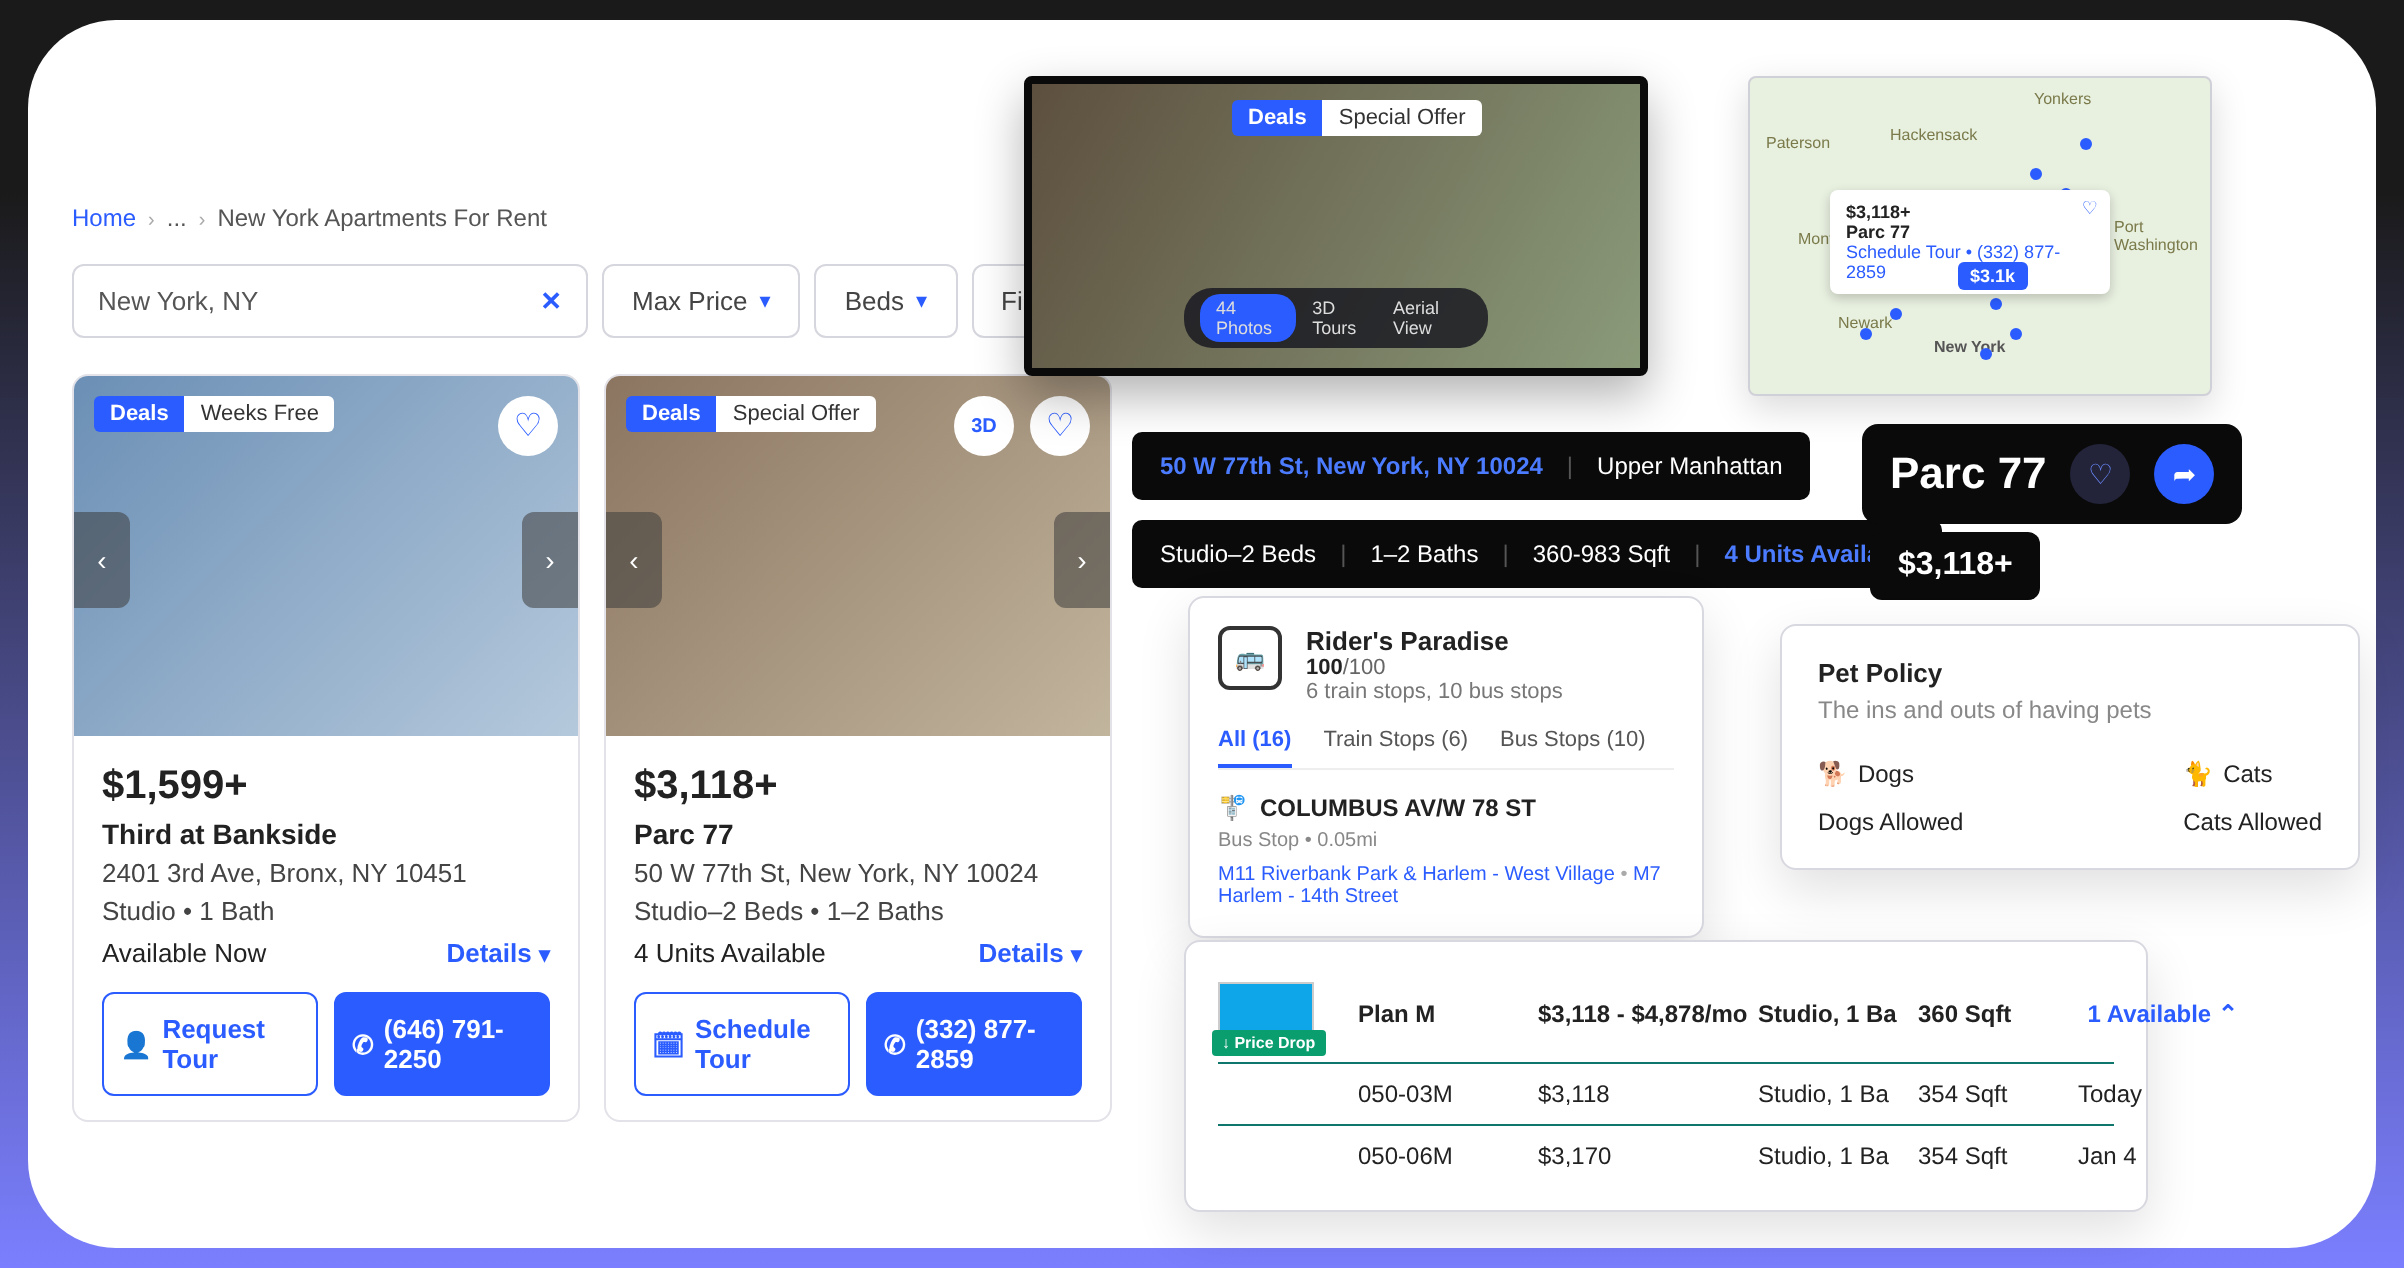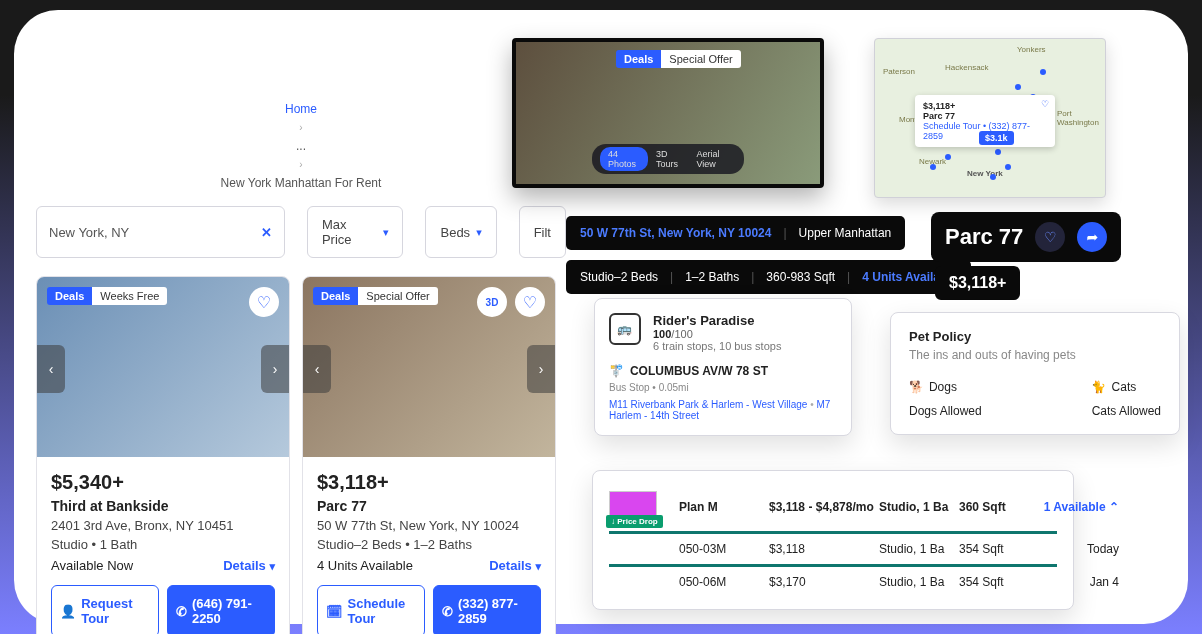--- a/index.html
+++ b/index.html
@@ -21,24 +21,24 @@
   top: 10px;
   right: 14px;
   bottom: 10px;
 }
 .left-panel {
   position: absolute;
   left: 22px;
   top: 92px;
   width: 530px;
 }
-.breadcrumb { font-size: 12px; color: #555; display: flex; align-items: center; gap: 6px; margin-bottom: 16px; flex-direction: column; }
+.breadcrumb { font-size: 12px; color: #555; display: flex; align-items: flex-end; gap: 6px; margin-bottom: 16px; }
 .breadcrumb a { color: #2b5cff; text-decoration: none; }
 .breadcrumb .sep { color: #aaa; font-size: 10px; }
-.filters-row { display: flex; gap: 22px; margin-bottom: 18px; }
+.filters-row { display: flex; gap: 7px; margin-bottom: 18px; }
 .search-box {
   border: 1px solid #d6d6de; border-radius: 6px; padding: 10px 12px;
   width: 258px; display: flex; align-items: center; justify-content: space-between;
   color: #555;
 }
 .search-box .clear { color: #2b5cff; font-weight: bold; cursor: pointer; }
 .filter-pill {
   border: 1px solid #d6d6de; border-radius: 6px; padding: 10px 14px;
   display: flex; align-items: center; gap: 6px; color: #444;
 }
@@ -192,42 +192,42 @@
 
 
 .fp {
   position: absolute; left: 578px; top: 460px; width: 482px; background: #fff;
   border: 1px solid #d8d8e0; border-radius: 8px; padding: 12px 16px;
   box-shadow: 0 10px 26px rgba(0,0,0,0.12);
   font-size: 12px;
 }
 .fp-row { display: grid; grid-template-columns: 70px 90px 110px 80px 80px 80px; align-items: center; padding: 8px 0; }
 .fp-row.header { font-weight: 600; }
-.fp-row + .fp-row { border-top: 3px solid #0f766e; }
-.fp-thumb { width: 48px; height: 32px; border: 1px solid #ccc; background: #d946ef; position: relative; }
+.fp-row + .fp-row { border-top: 1px solid #0f766e; }
+.fp-thumb { width: 48px; height: 32px; border: 1px solid #ccc; background: #0ea5e9; position: relative; }
 .price-drop {
   position: absolute; bottom: -6px; left: -4px; background: #0a9d6e; color: #fff;
   font-size: 8px; padding: 2px 5px; border-radius: 2px; white-space: nowrap;
 }
 .fp .avail-link { color: #2b5cff; font-weight: 600; text-align: right; }
-.rt { text-align: right; }
+.rt { text-align: left; }
 .dot { position: absolute; width: 6px; height: 6px; background: #2b5cff; border-radius: 50%; }
 </style>
 </head>
 <body>
 
 <div class="canvas">
 
   <div class="left-panel">
     <div class="breadcrumb">
       <a>Home</a>
       <span class="sep">›</span>
       <span>...</span>
       <span class="sep">›</span>
-      <span>New York Manhattan For Rent</span>
+      <span>New York Apartments For Rent</span>
     </div>
 
     <div class="filters-row">
       <div class="search-box">
         <span>New York, NY</span>
         <span class="clear">✕</span>
       </div>
       <div class="filter-pill">
         <span>Max Price</span>
         <span class="chev">▾</span>
@@ -250,21 +250,21 @@
             <span class="badge-deals">Deals</span>
             <span class="badge-text">Weeks Free</span>
           </div>
           <div class="icon-circle">
               <span class="heart">♡</span>
             </div>
           <div class="nav-arrow left">‹</div>
           <div class="nav-arrow right">›</div>
         </div>
         <div class="card-body">
-          <div class="price">$5,340+</div>
+          <div class="price">$1,599+</div>
           <div class="prop-name">Third at Bankside</div>
           <div class="addr">2401 3rd Ave, Bronx, NY 10451</div>
           <div class="specs">Studio • 1 Bath</div>
           <div class="avail-row">
             <span>Available Now</span>
             <span class="details-link"><span>Details</span> <span class="chev">▾</span></span>
           </div>
           <div class="btn-row">
             <div class="btn btn-outline">
               <span>👤</span>
@@ -382,20 +382,25 @@
 
   <div class="rider">
     <div class="rider-top">
       <div class="bus-icon">🚌</div>
       <div>
         <div class="rider-title">Rider's Paradise</div>
         <div class="rider-score"><b>100</b><span>/100</span></div>
         <div class="rider-sub">6 train stops, 10 bus stops</div>
       </div>
     </div>
+    <div class="rider-tabs">
+      <div class="rider-tab active">All (16)</div>
+      <div class="rider-tab">Train Stops (6)</div>
+      <div class="rider-tab">Bus Stops (10)</div>
+    </div>
     <div class="stop-title">
         <span>🚏</span>
         <span>COLUMBUS AV/W 78 ST</span>
       </div>
     <div class="stop-meta">Bus Stop • 0.05mi</div>
     <div class="routes">
       <span class="r">M11 Riverbank Park &amp; Harlem - West Village</span>
       <span class="d"> • </span>
       <span class="r">M7 Harlem - 14th Street</span>
     </div>

